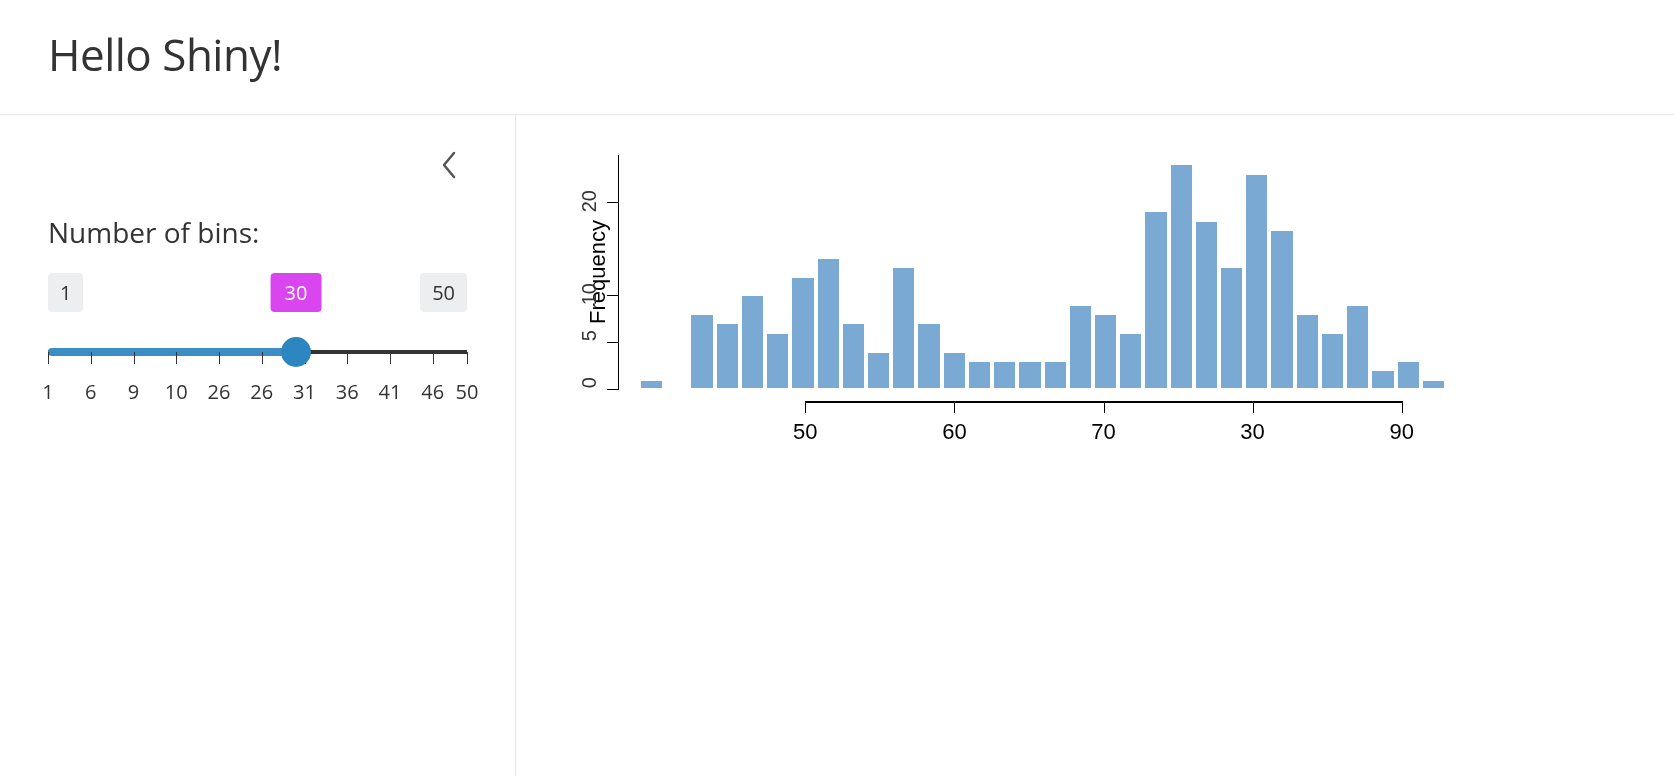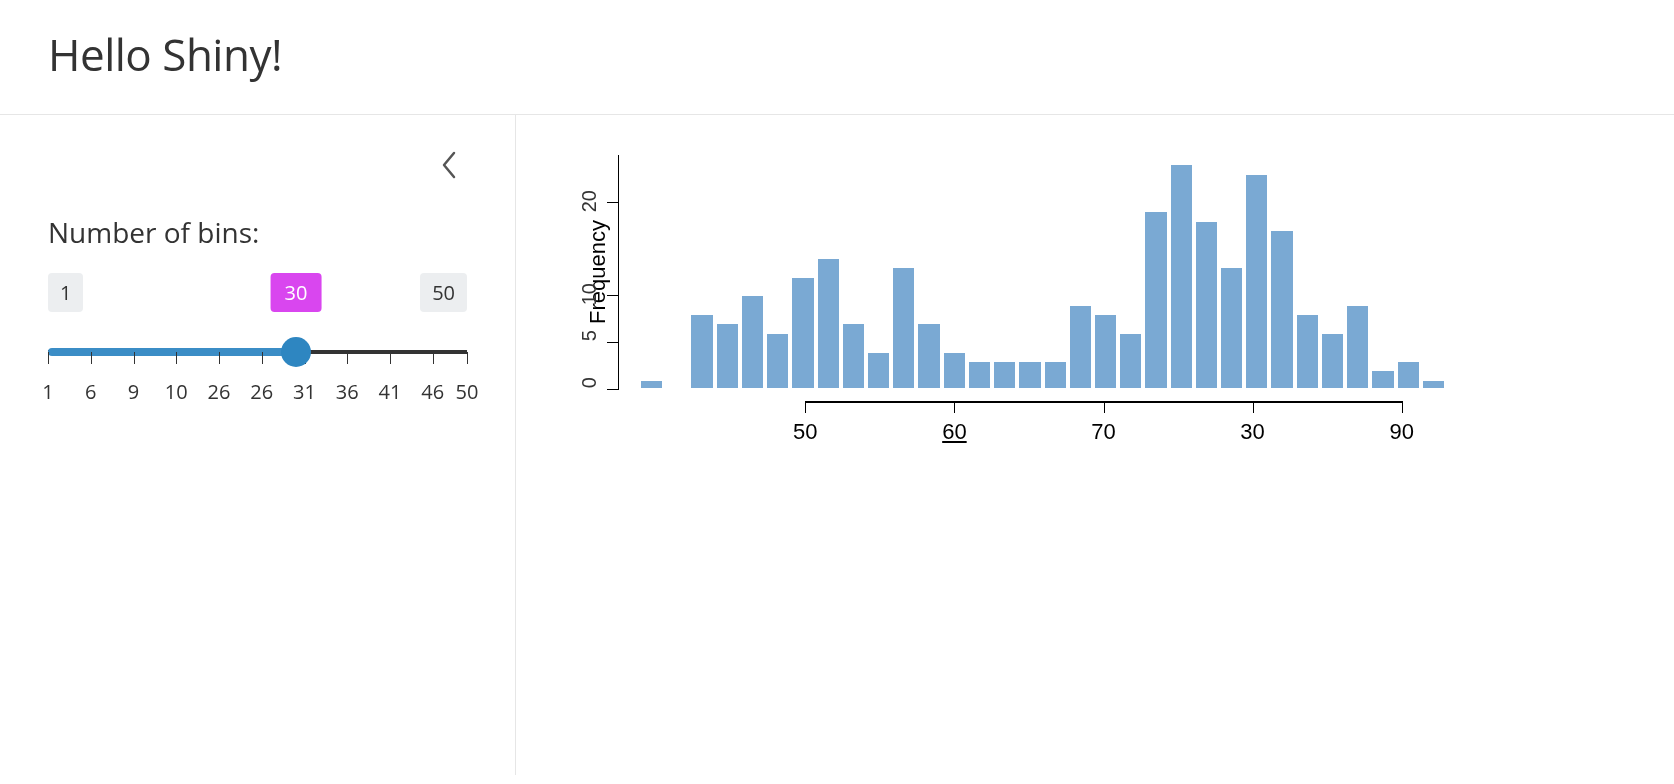--- a/index.html
+++ b/index.html
@@ -365,21 +365,21 @@
               <div class="bar" style="height: 4%;"></div>
             </div>
         </div>
       </div>
 
       <div class="x-axis" id="x-axis">
           <div class="x-axis-line" style="left: 119.352px; width: 596.296px;"></div>
           <div class="x-tick" style="left: 119.352px;"></div>
           <div class="x-tick-label" style="left: 119.352px;">50</div>
           <div class="x-tick" style="left: 268.426px;"></div>
-          <div class="x-tick-label" style="left: 268.426px; text-decoration: underline;">60</div>
+          <div class="x-tick-label" style="left: 268.426px;">60</div>
           <div class="x-tick" style="left: 417.5px;"></div>
           <div class="x-tick-label" style="left: 417.5px;">70</div>
           <div class="x-tick" style="left: 566.574px;"></div>
           <div class="x-tick-label" style="left: 566.574px;">30</div>
           <div class="x-tick" style="left: 715.648px;"></div>
           <div class="x-tick-label" style="left: 715.648px;">90</div>
         </div>
     </div>
   </div>
 

